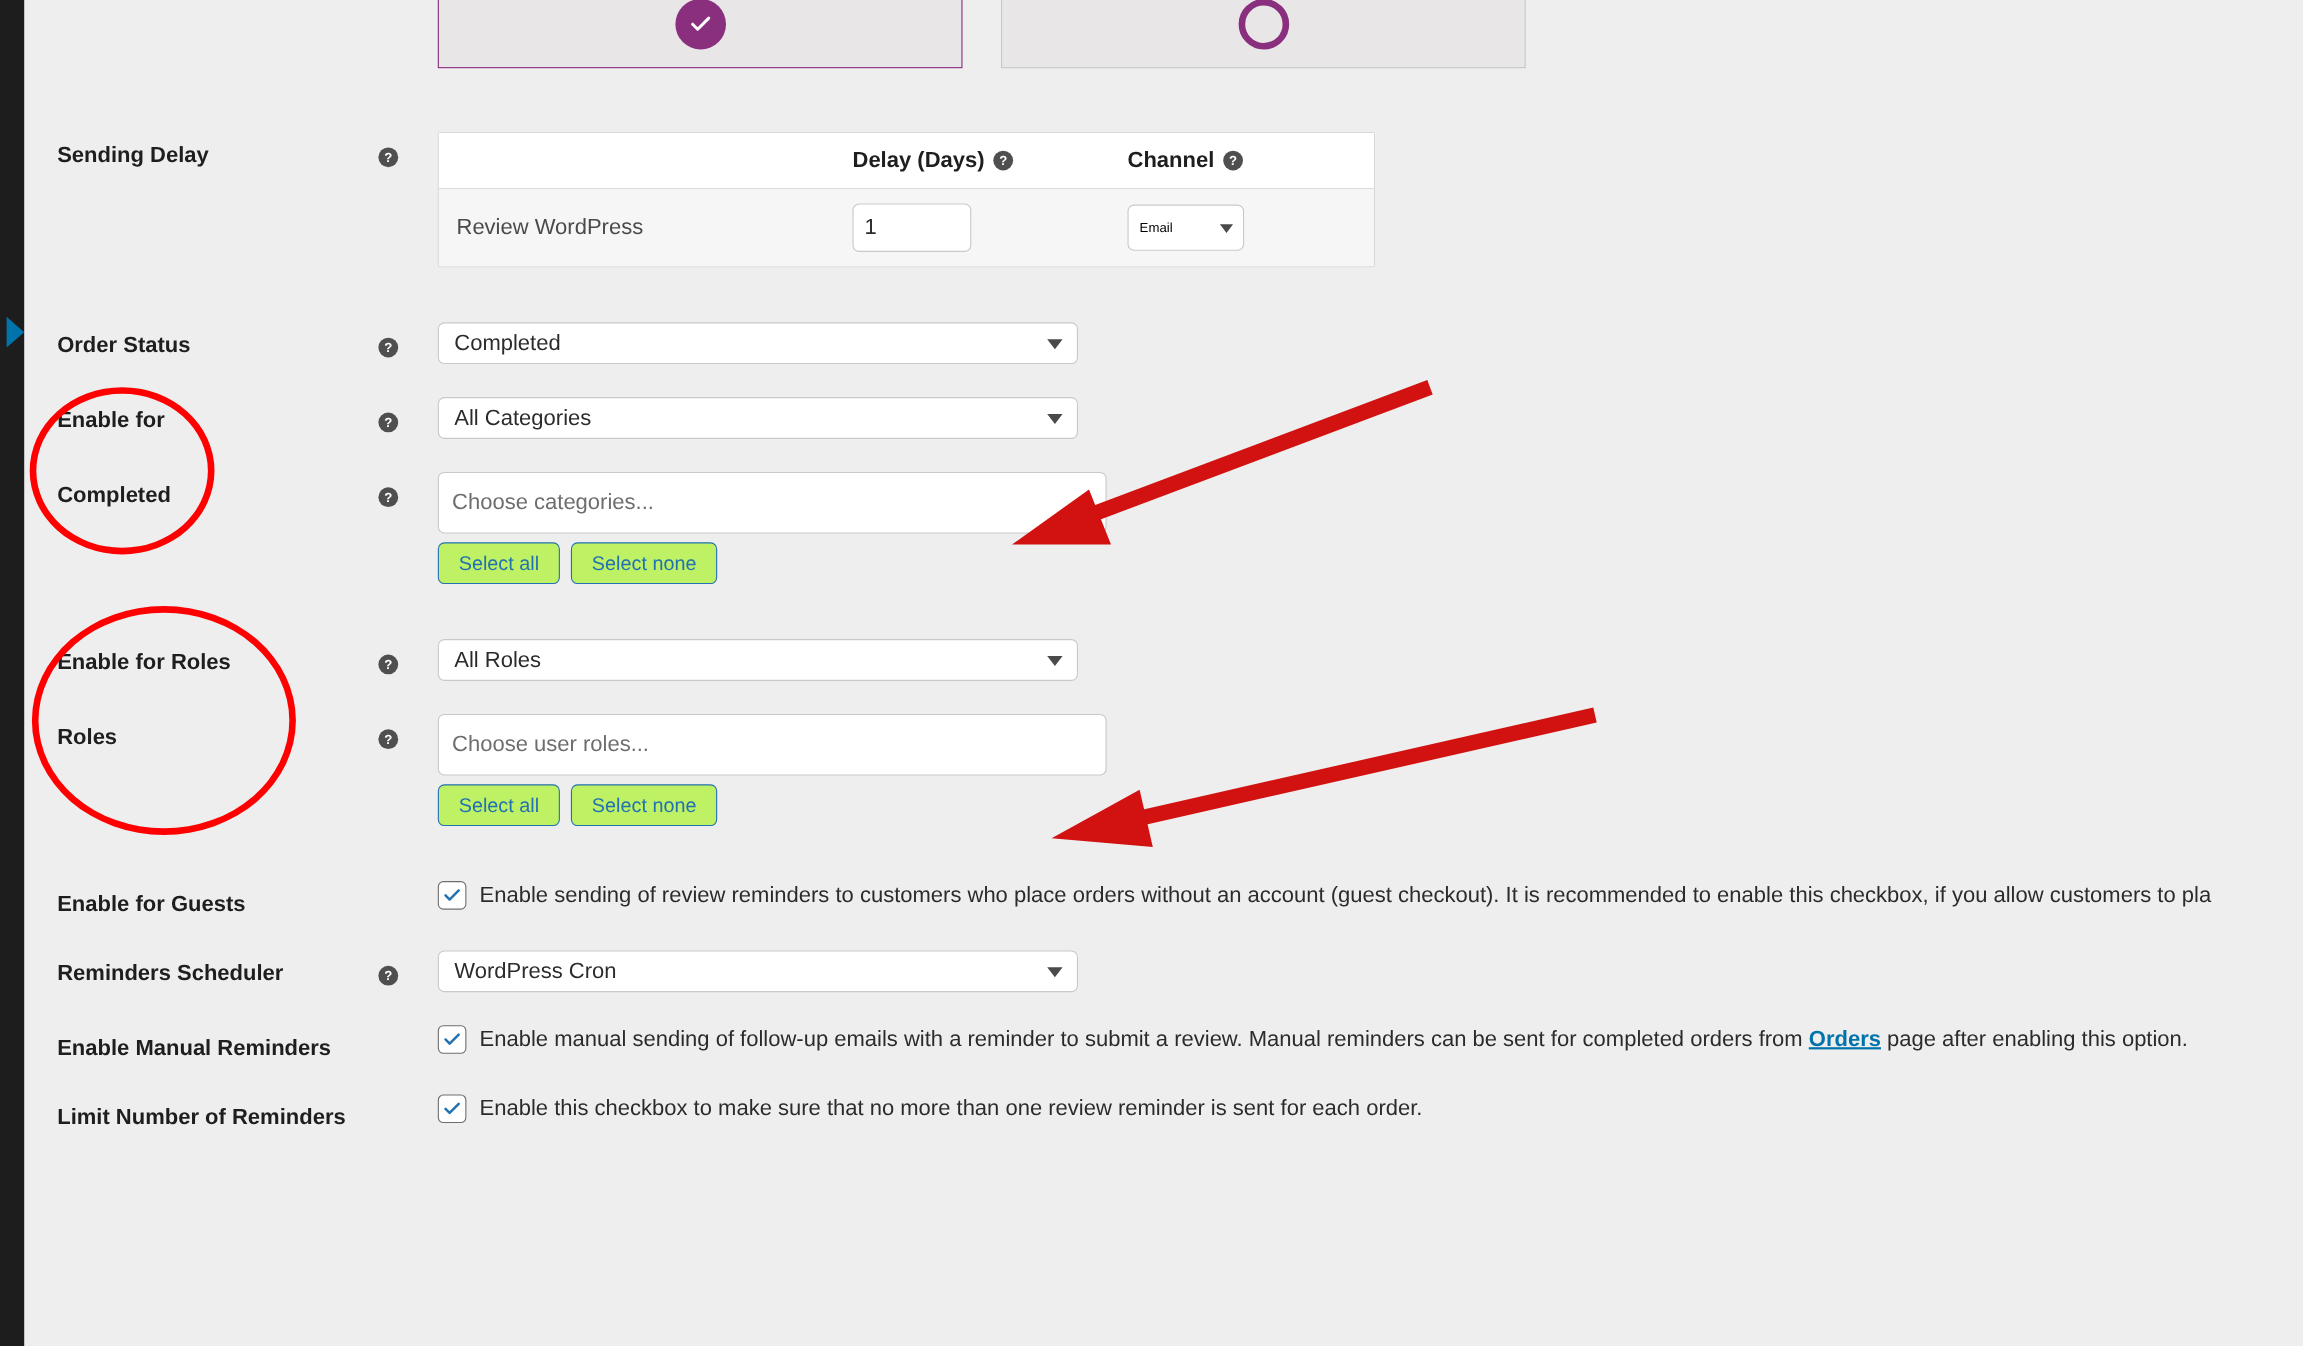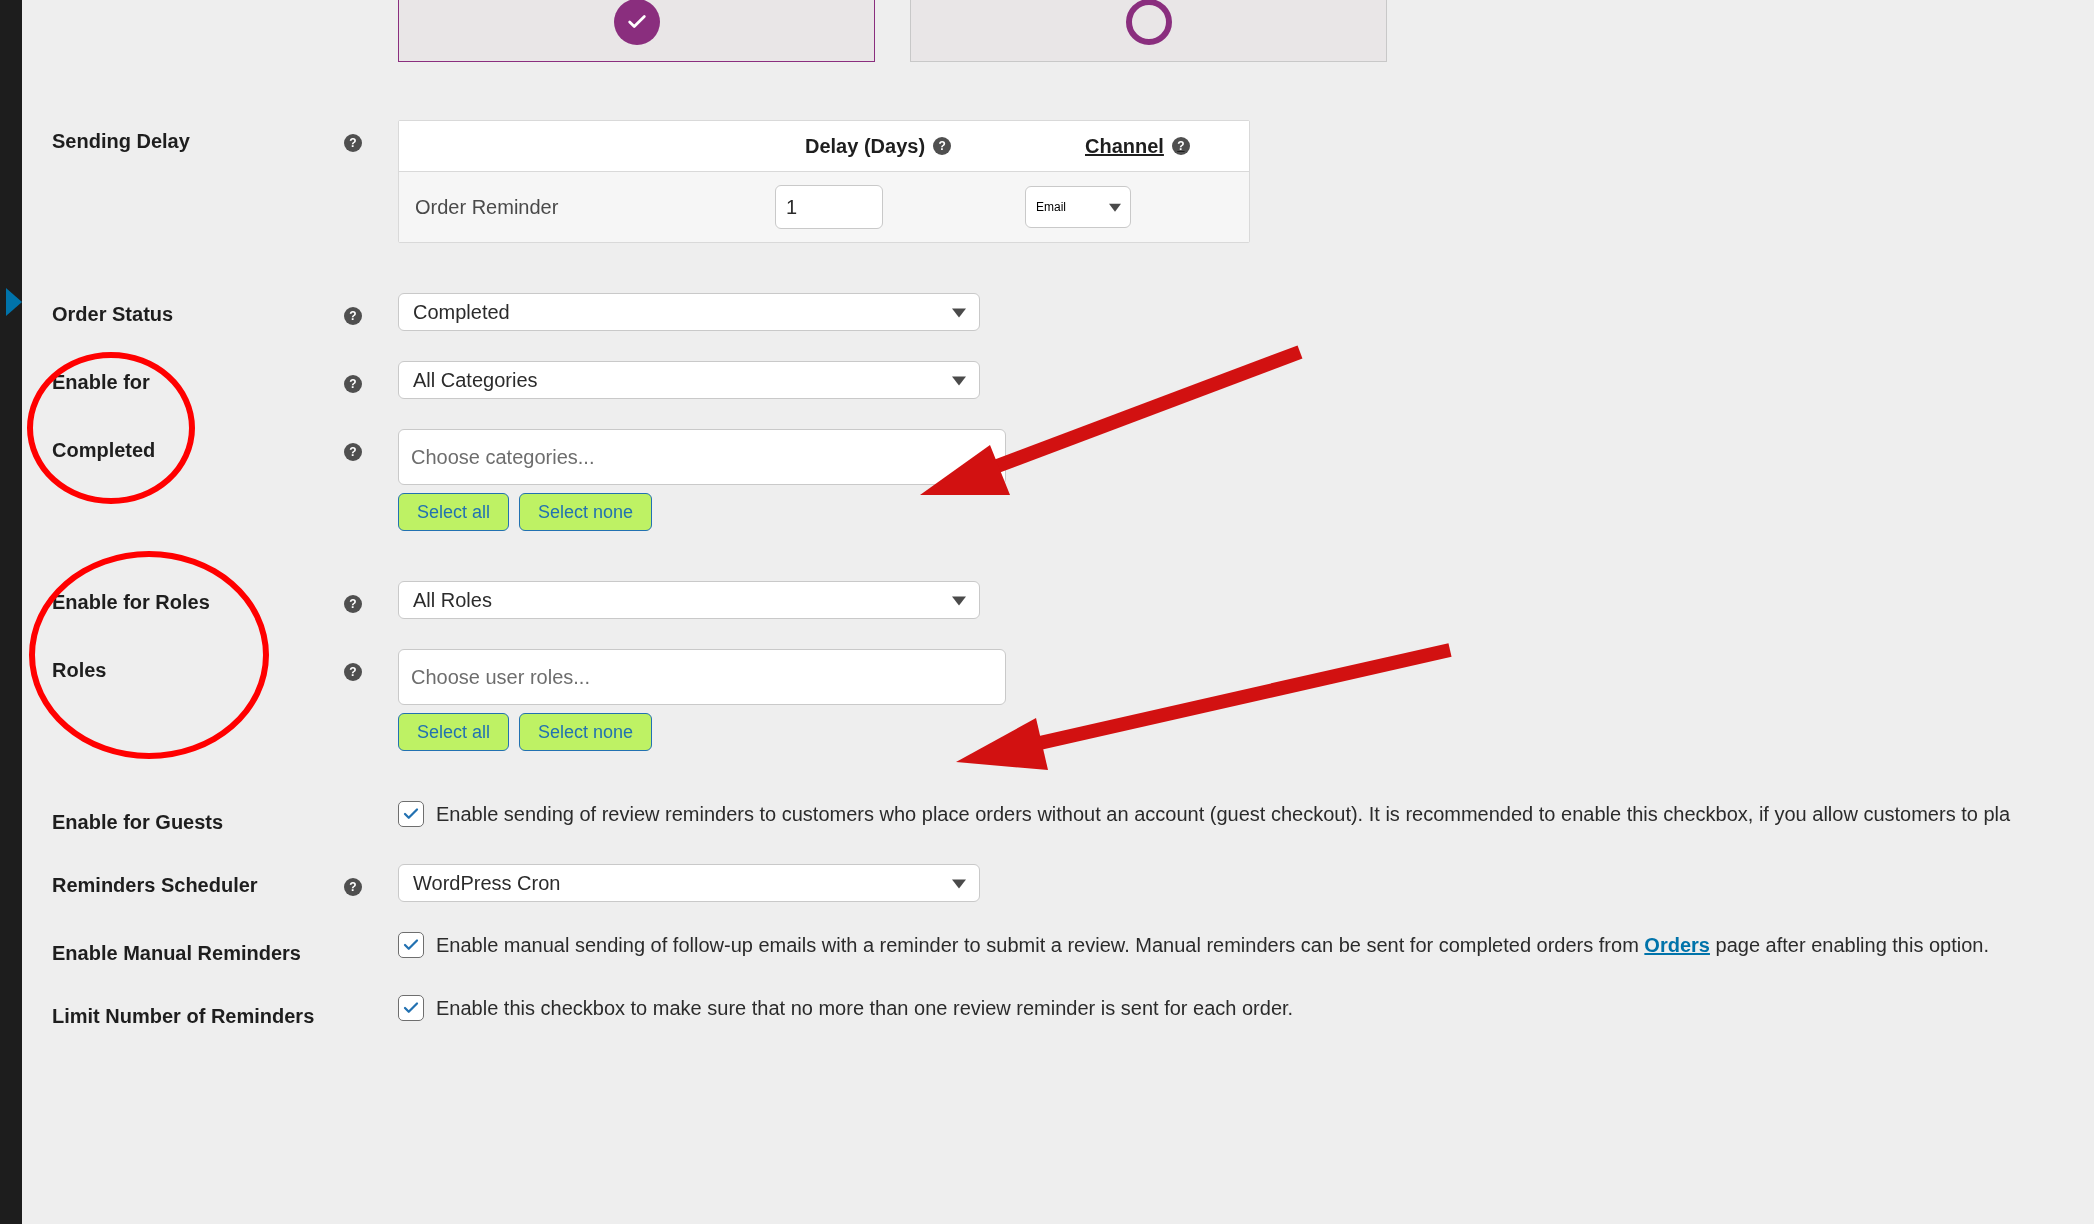--- a/index.html
+++ b/index.html
@@ -44,25 +44,25 @@
   .select, .text-input, .multi-input{
     border:1px solid var(--select-border);border-radius:6px;background:#fff;font-size:20px;color:#2b2b2b;
   }
   .select{width:582px;height:38px;padding:0 40px 0 14px;appearance:none;position:relative;}
   .select-wrap{position:relative;display:inline-block;}
   .select-wrap::after{content:"";position:absolute;right:14px;top:50%;transform:translateY(-40%);width:0;height:0;border-left:7px solid transparent;border-right:7px solid transparent;border-top:9px solid #4a4a4a;pointer-events:none;}
   .text-input{width:86px;height:42px;padding:0 10px;}
   .multi-input{width:582px;height:54px;padding:0 12px;color:#6d6d6d;display:flex;align-items:center;}
 
   .mini-table{width:850px;border:1px solid var(--table-border);border-radius:2px;background:#fff;}
-  .mini-table .thead{display:flex;align-items:center;height:50px;padding:0 16px;background:var(--table-head-bg);border-bottom:1px solid var(--table-border);font-weight:600;gap:30px;}
+  .mini-table .thead{display:flex;align-items:center;height:50px;padding:0 16px;background:var(--table-head-bg);border-bottom:1px solid var(--table-border);font-weight:600;}
   .mini-table .trow{display:flex;align-items:center;height:70px;padding:0 16px;background:var(--table-row-bg);}
   .col-name{flex:0 0 360px;}
   .col-delay{flex:0 0 250px;display:flex;align-items:center;gap:8px;}
-  .col-channel{flex:1;display:flex;align-items:center;gap:8px;text-decoration:underline;}
+  .col-channel{flex:1;display:flex;align-items:center;gap:8px;}
   .mini-table .col-delay .help-dot,.mini-table .col-channel .help-dot{position:static;}
   .mini-table .col-name.trow-text{font-weight:400;color:#4a4a4a;}
   .mini-select{border:1px solid var(--select-border);border-radius:6px;height:42px;width:106px;padding:0 34px 0 10px;background:#fff;font-size:12px;appearance:none;}
   .mini-select-wrap{position:relative;display:inline-block;}
   .mini-select-wrap::after{content:"";position:absolute;right:10px;top:50%;transform:translateY(-40%);width:0;height:0;border-left:6px solid transparent;border-right:6px solid transparent;border-top:8px solid #4a4a4a;pointer-events:none;}
 
   .btn-outline{border:1px solid var(--btn-border);color:var(--btn-text);background:#bef264;border-radius:6px;height:38px;padding:0 18px;font-size:18px;cursor:pointer;margin-top:8px;margin-right:10px;}
   .btn-row{display:flex;}
 
   .checkbox-row{display:flex;align-items:center;gap:12px;font-size:20px;color:#2b2b2b;}
@@ -108,21 +108,21 @@
             <div class="col-delay">
               <span>Delay (Days)</span>
               <span class="help-dot" style="position:static;">?</span>
             </div>
             <div class="col-channel">
               <span>Channel</span>
               <span class="help-dot" style="position:static;">?</span>
             </div>
           </div>
           <div class="trow">
-            <div class="col-name trow-text">Order Reminder</div>
+            <div class="col-name trow-text">Review WordPress</div>
             <div class="col-delay">
               <input class="text-input" value="1" style="">
             </div>
             <div class="col-channel">
               <span class="mini-select-wrap">
                 <select class="mini-select">
                   <option>Email</option>
                 </select>
               </span>
             </div>

